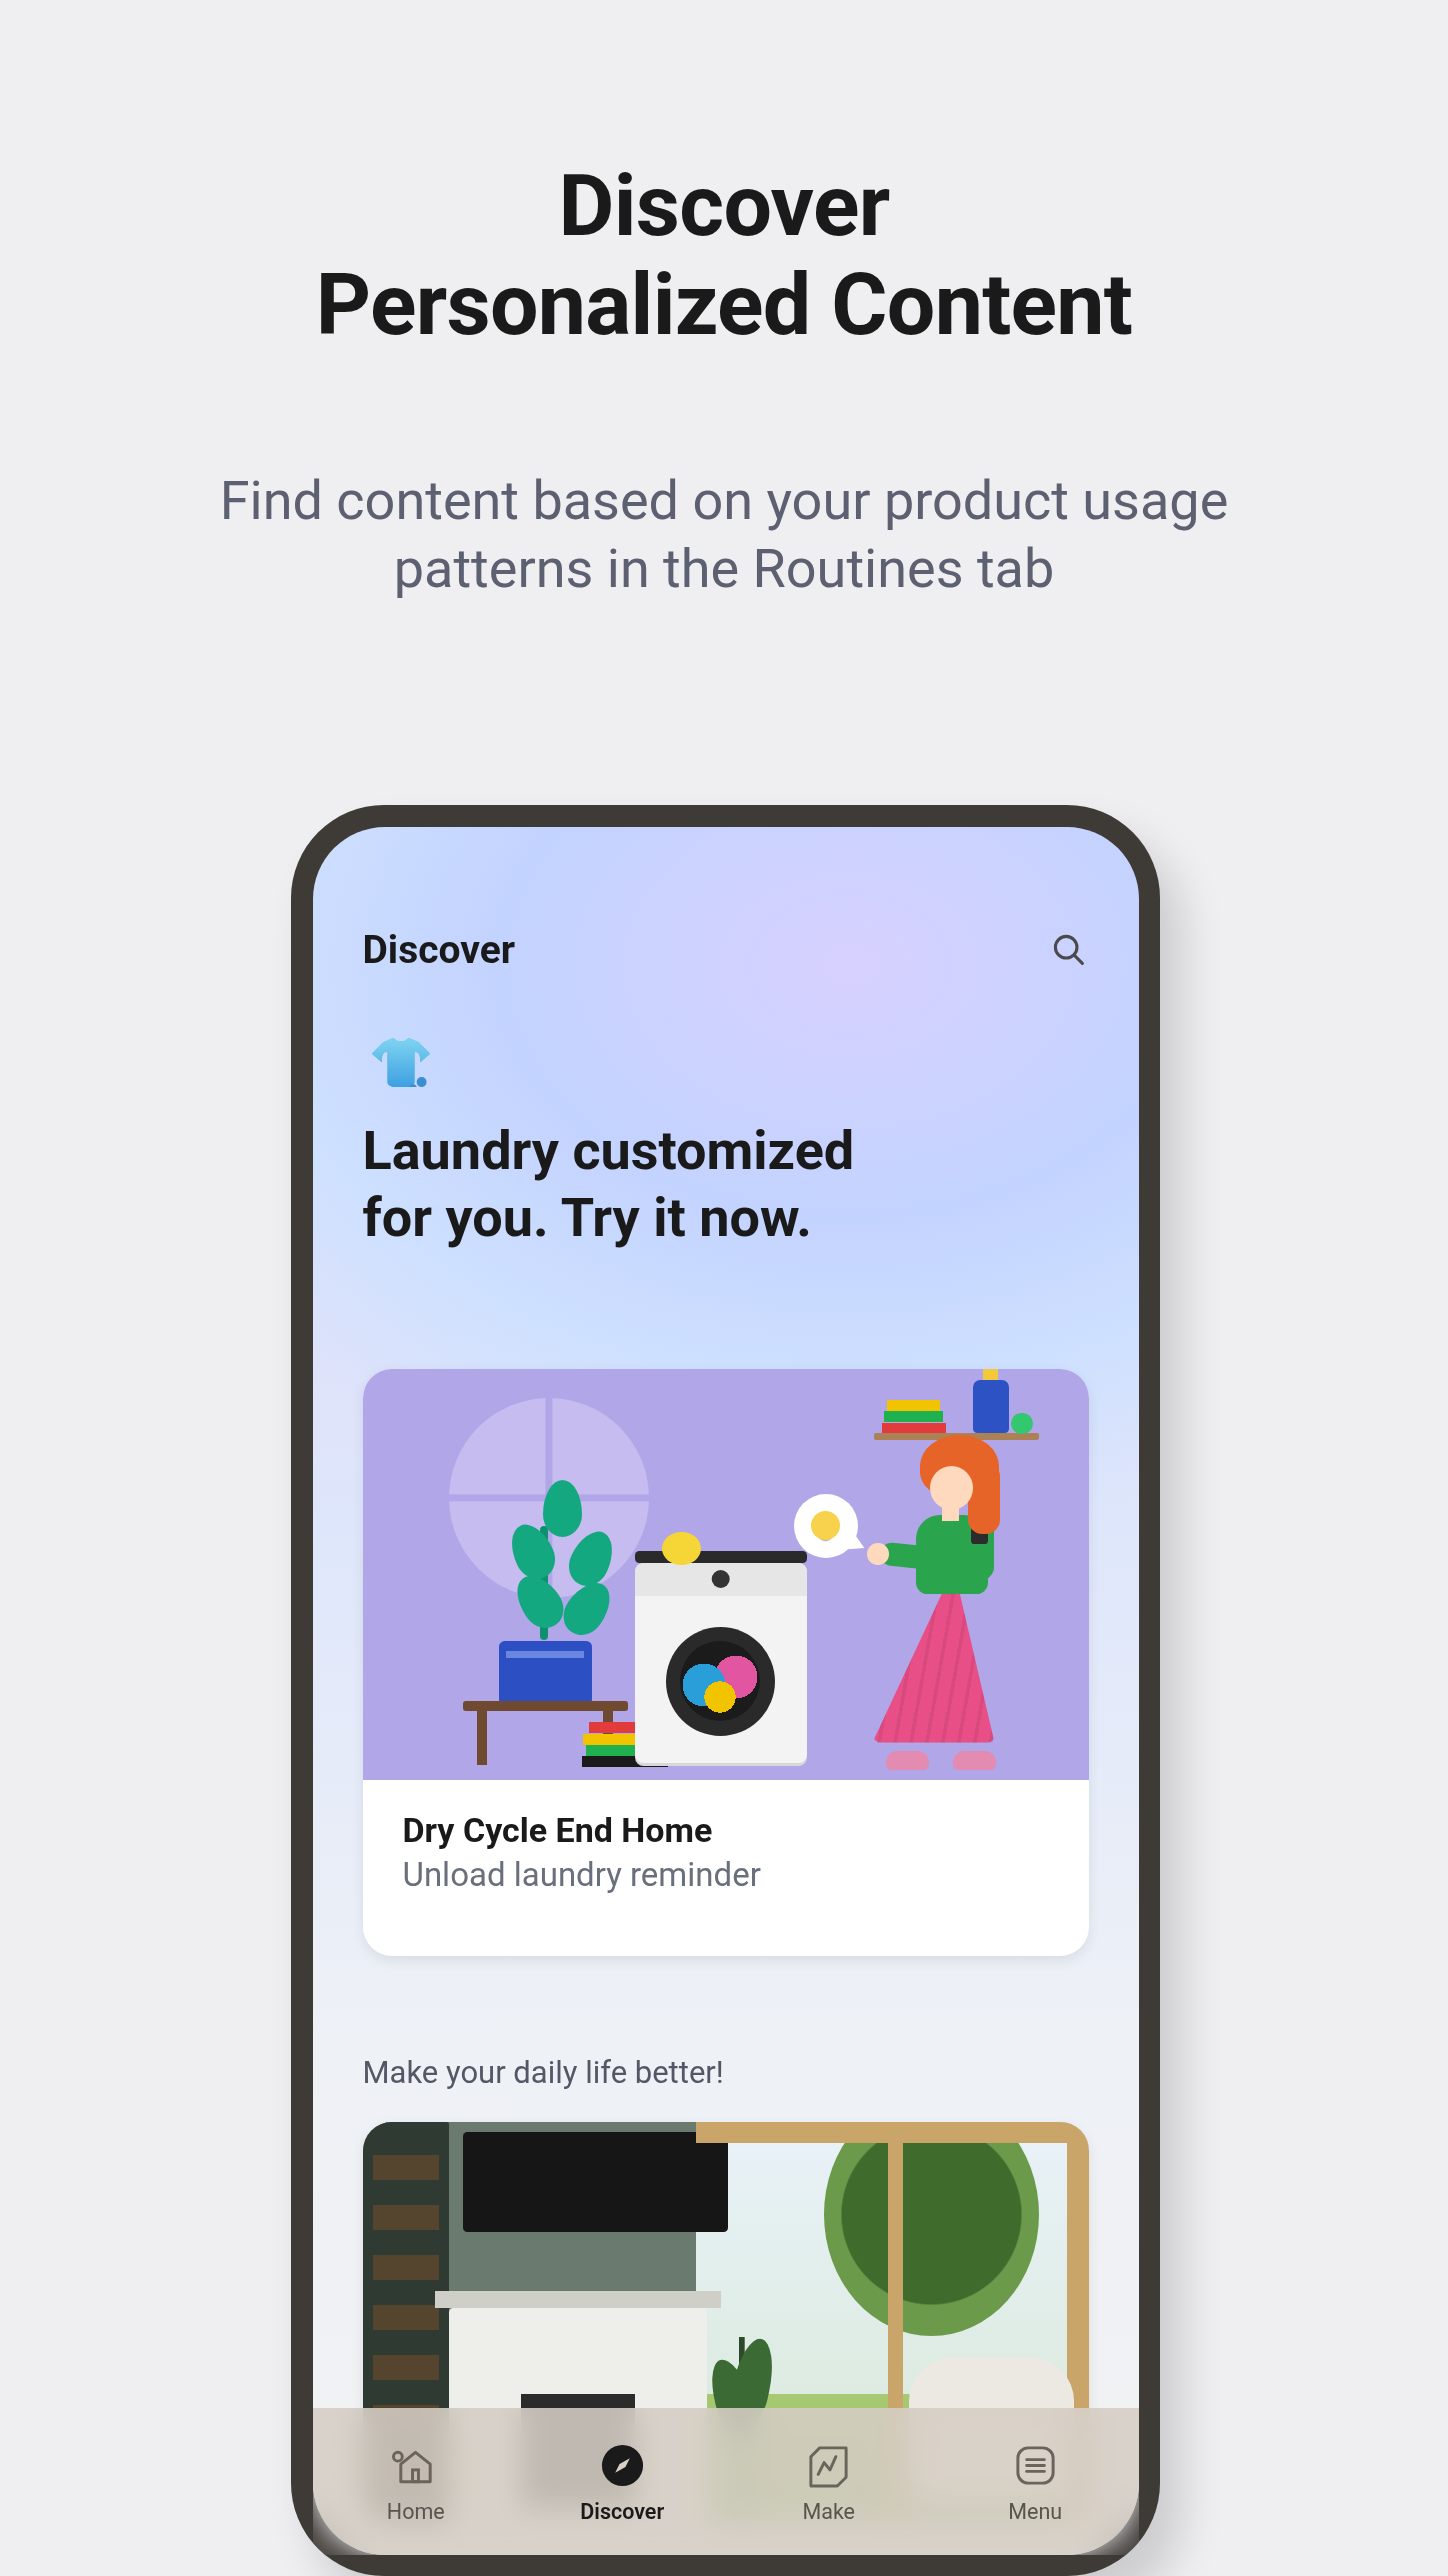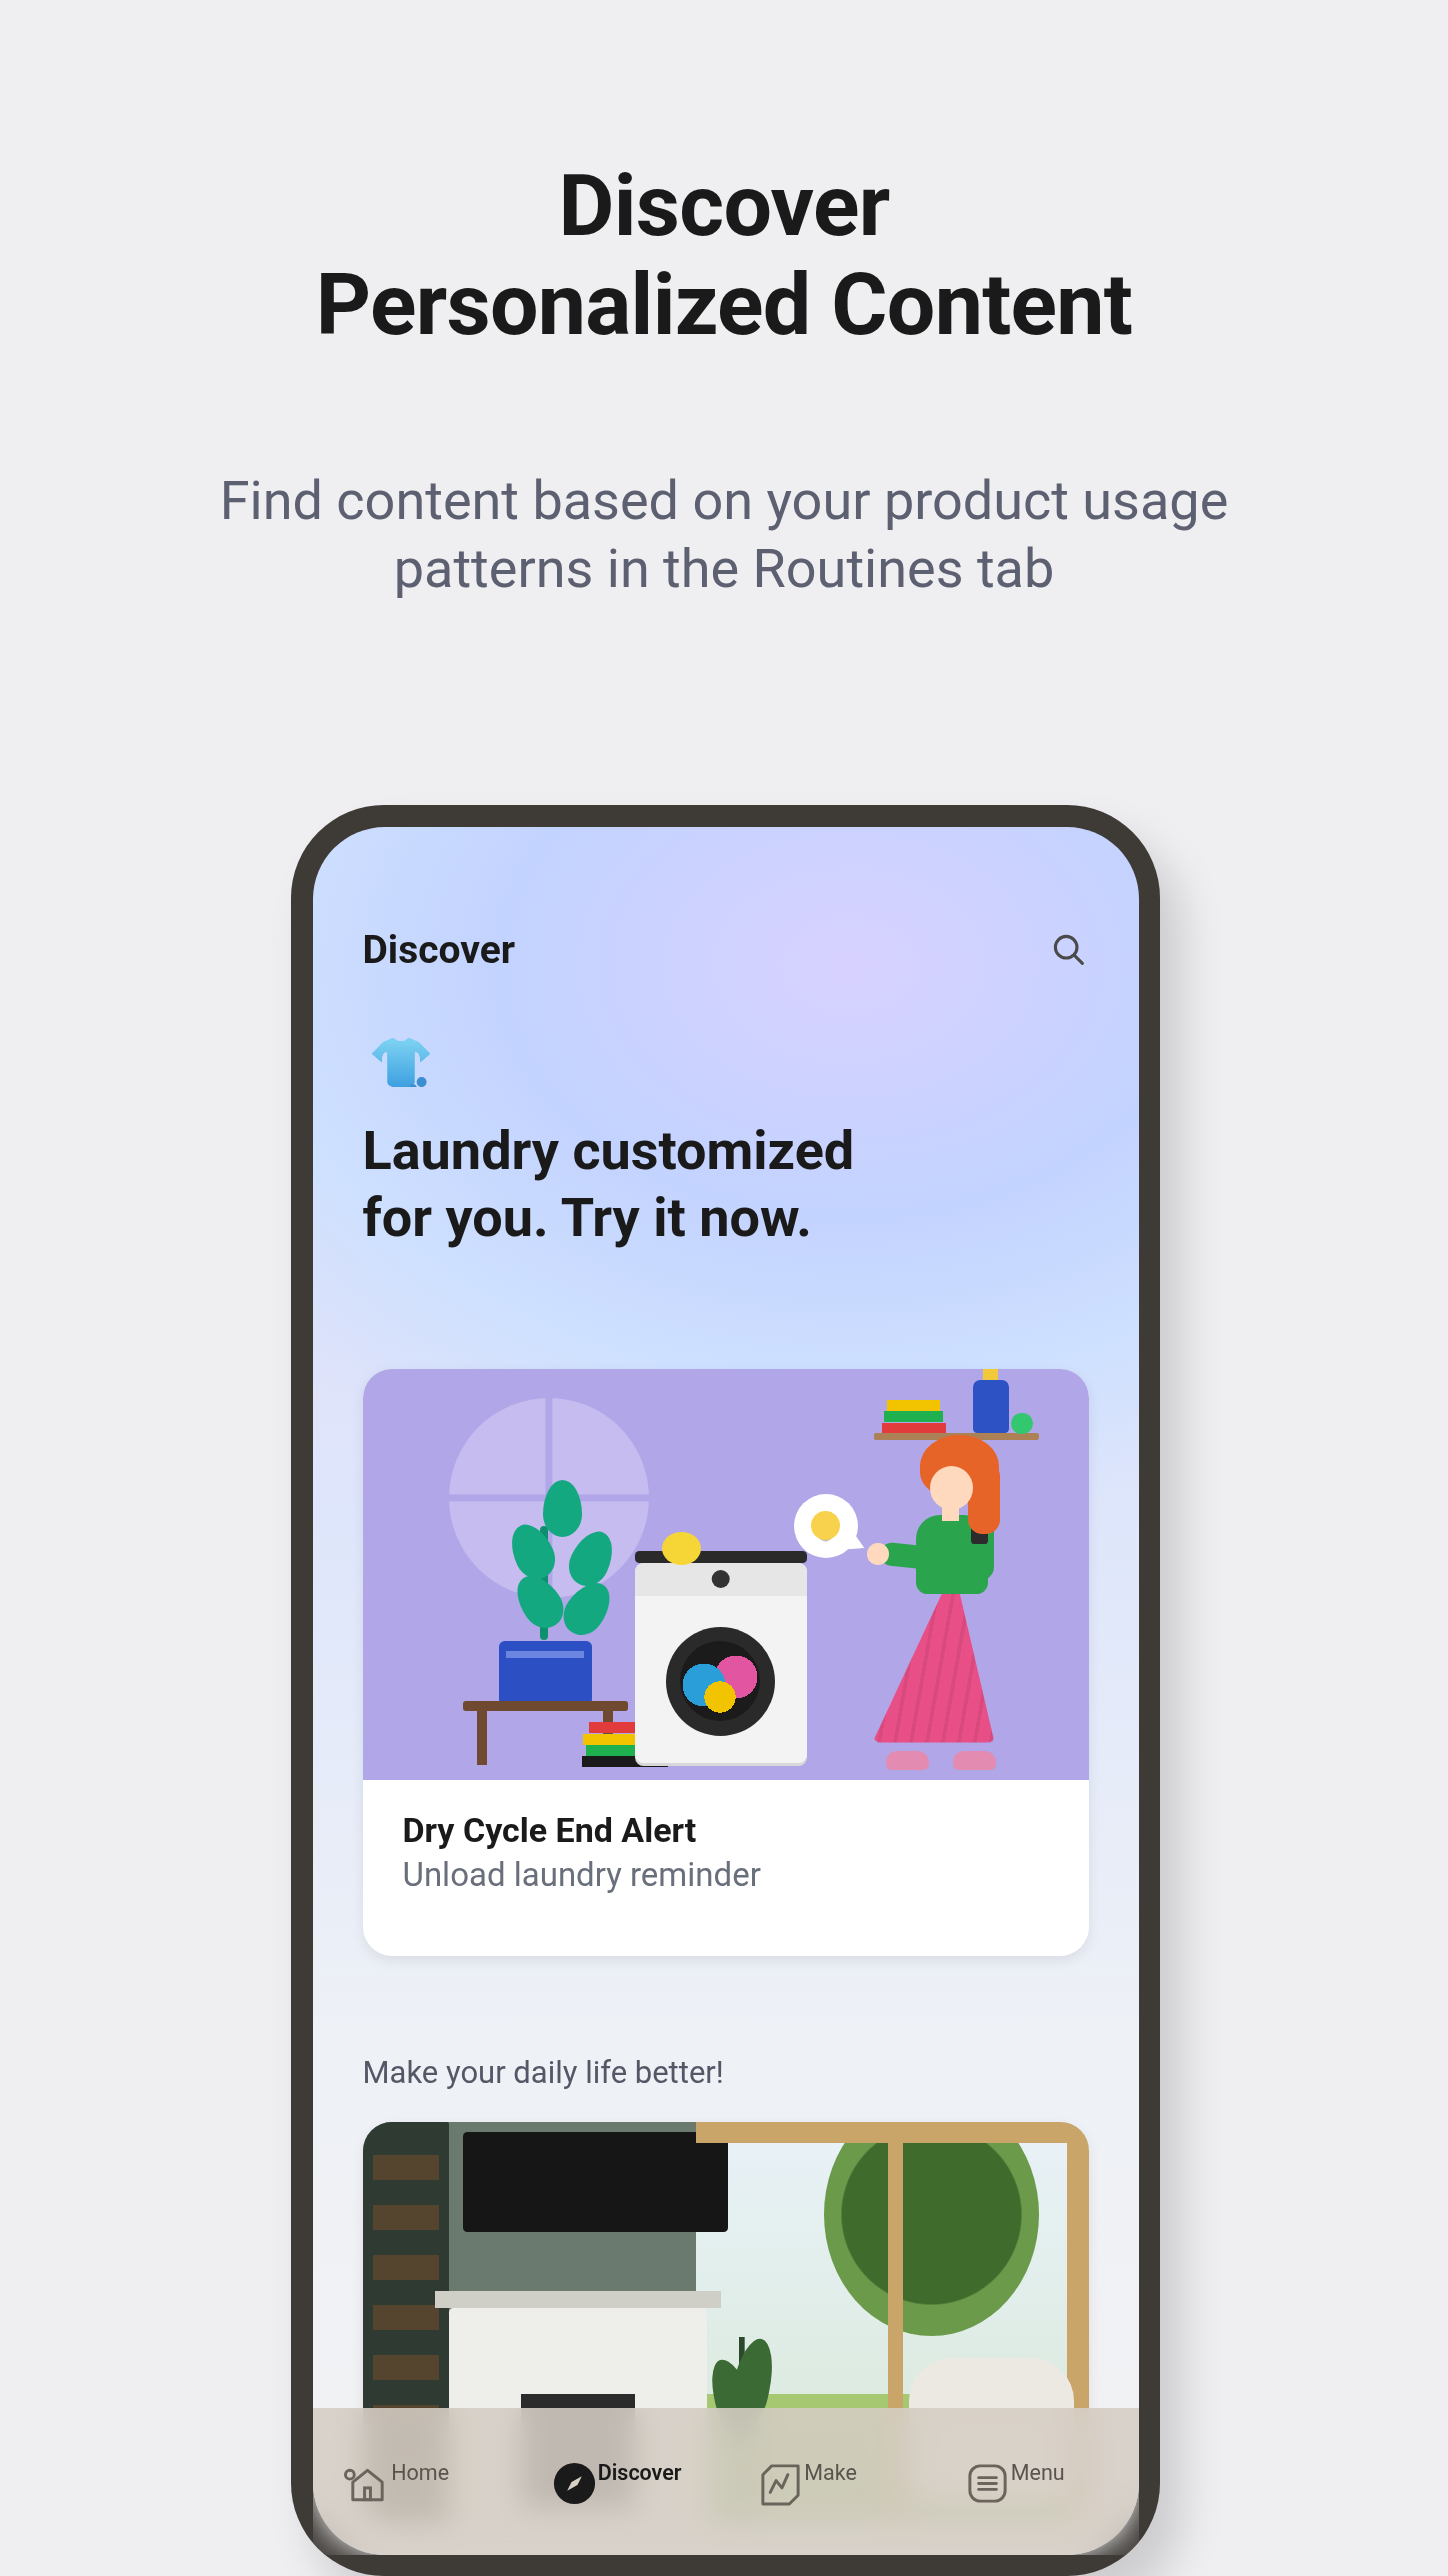--- a/index.html
+++ b/index.html
@@ -142,22 +142,23 @@
       height:147px;
       background:rgba(213,205,196,.88);
       backdrop-filter:blur(14.3px);
       display:flex;
       justify-content:space-around;
       align-items:center;
       padding-top:4.3px;
     }
     .nav-item{
       display:flex;
-      flex-direction:row;
-      align-items:flex-start;
+      flex-direction:column;
+      align-items:center;
+      gap:10px;
       width:143px;
     }
     .nav-label{
       font-size:21.5px;
       color:#59544e;
     }
     .nav-item.active .nav-label{
       color:#1a1a1a;
       font-weight:600;
     }
@@ -410,21 +411,21 @@
           <div class="arm"></div>
             <div class="hand"></div>
           <div class="torso"></div>
           <div class="arm2"></div>
             <div class="phone-in-hand"></div>
           <div class="hair"></div>
           <div class="neck"></div>
           <div class="head"></div>
         </div>
       </div>
-      <div class="card-1-title">Dry Cycle End Alert</div>
+      <div class="card-1-title">Dry Cycle End Home</div>
       <div class="card-1-sub">Unload laundry reminder</div>
     </div>
 
     <div class="section-label label-2">Make your daily life better!</div>
 
     <div class="card-2">
       <div class="c2 sky"></div>
       <div class="c2 grass"></div>
       <div class="c2 tree"></div>
       <div class="c2 wall"></div>

